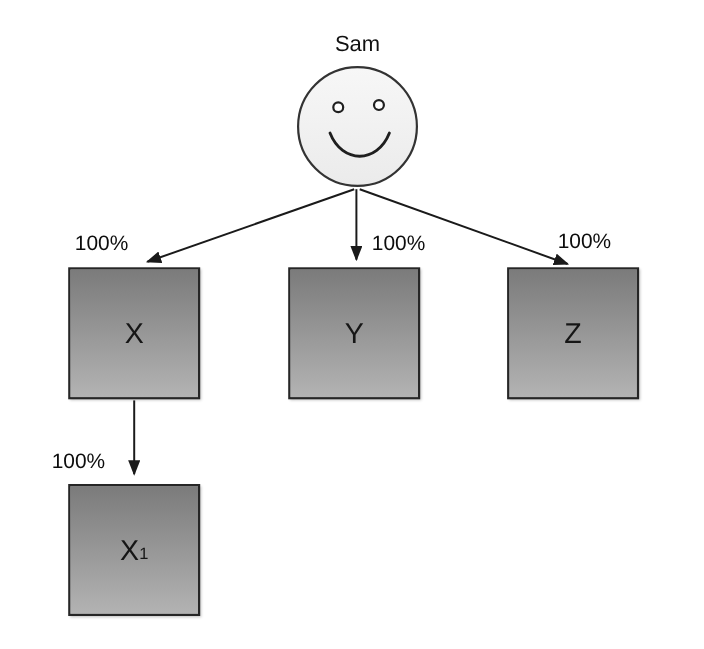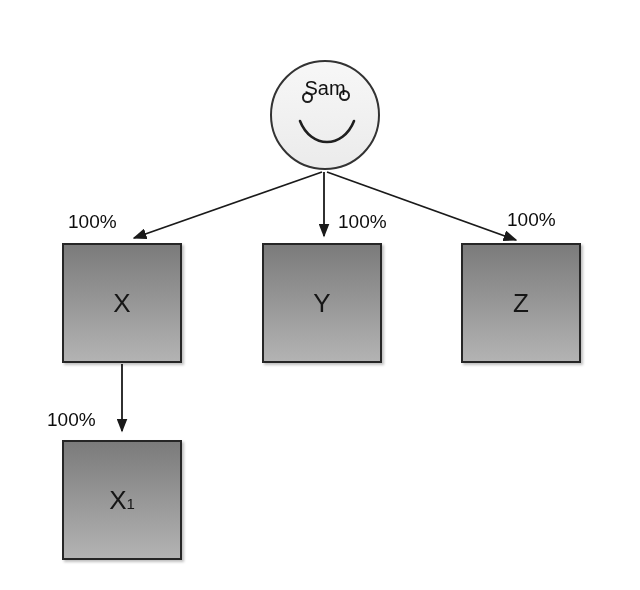--- a/index.html
+++ b/index.html
@@ -24,21 +24,20 @@
   }
   .person-label {
     position: absolute;
     left: 270px; top: 28px;
     width: 110px;
     text-align: center;
     font-size: 20px;
     line-height: 24px;
     color: #111111;
     z-index: 3;
-    margin-top: 48px;
   }
   .face {
     position: absolute;
     left: 270px; top: 60px;
     width: 110px; height: 110px;
     border: 2px solid #333333;
     border-radius: 50%;
     background: linear-gradient(180deg, #f7f7f7 0%, #ebebeb 100%);
     box-sizing: border-box;
     z-index: 2;

